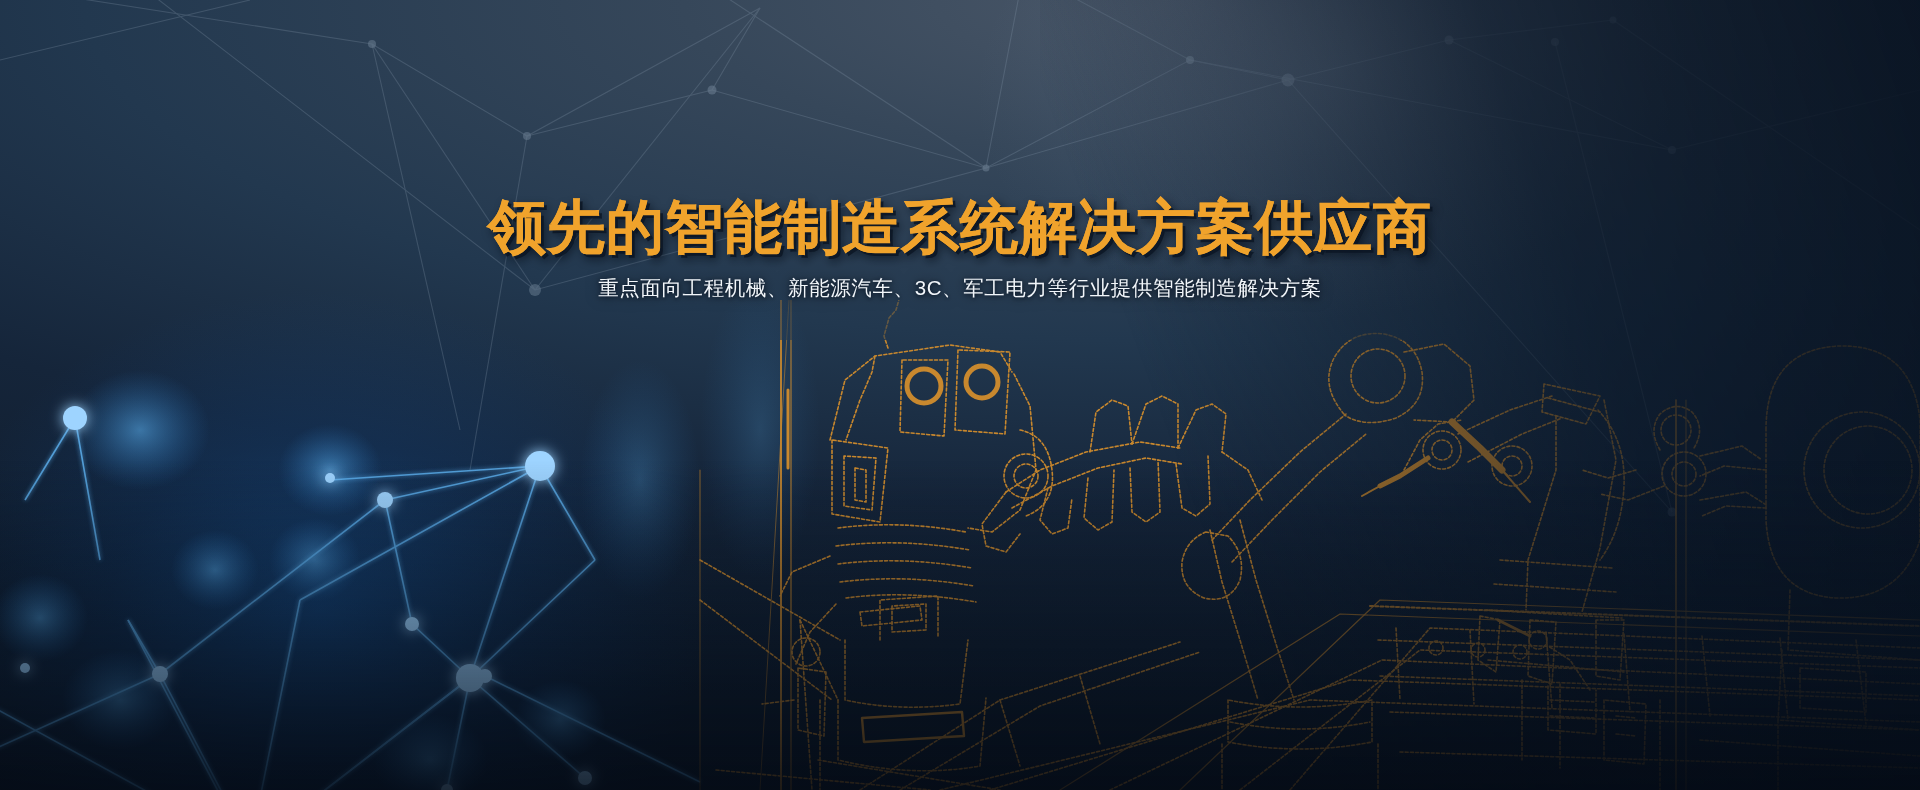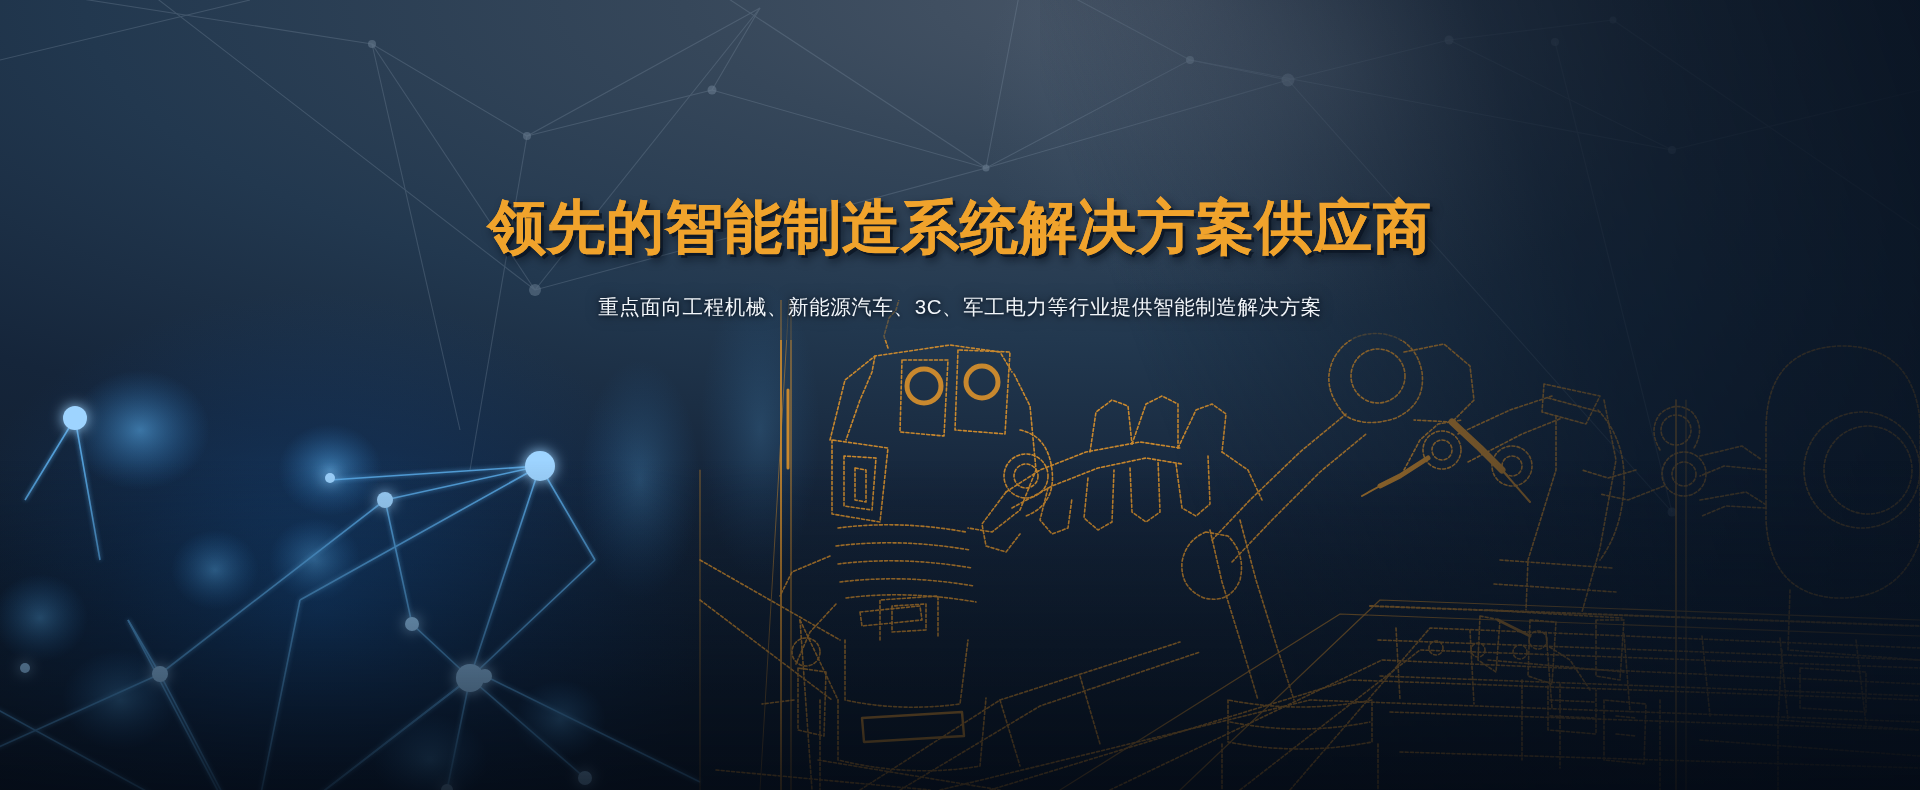--- a/index.html
+++ b/index.html
@@ -49,21 +49,21 @@
     line-height:1.08;
     font-weight:bold;
     letter-spacing:1px;
     color:#f0a32c;
     text-shadow:
        3px 3px 0 rgba(12,22,36,.85),
        4px 5px 10px rgba(5,12,22,.75);
     -webkit-text-stroke:0.4px #f0a32c;
   }
   .subline{
-    margin:34px 0 0 0;
+    margin:15px 0 0 0;
     font-size:20.5px;
     letter-spacing:.6px;
     color:#f2f6fa;
     text-shadow:0 1px 4px rgba(6,14,26,.9), 0 0 14px rgba(6,14,26,.6);
     font-weight:400;
   }
 </style>
 </head>
 <body>
 

